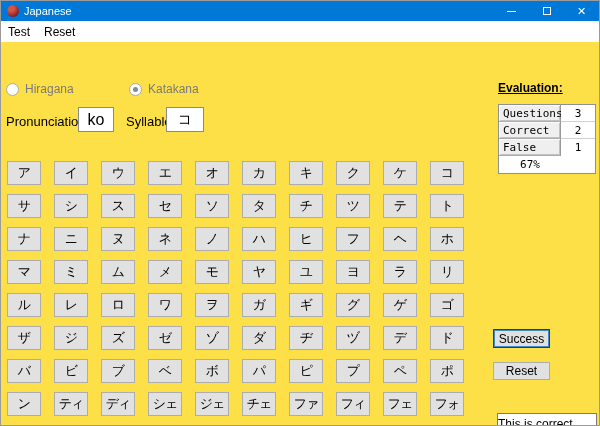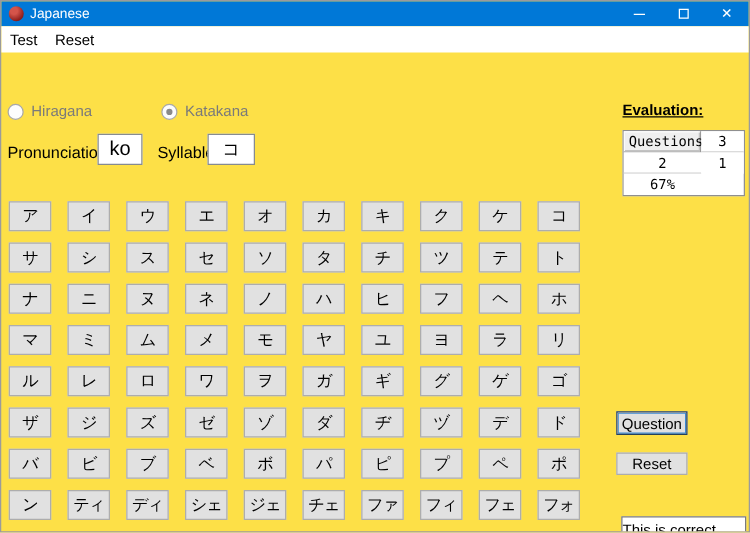--- a/index.html
+++ b/index.html
@@ -216,23 +216,25 @@
         <button class="kbtn">フィ</button>
         <button class="kbtn">フェ</button>
         <button class="kbtn">フォ</button>
       </div>
     </div>
 
   <div class="eval-title">Evaluation:</div>
   <div class="eval-table">
       <div class="eval-hcell">Questions</div>
       <div class="eval-vcell">3</div>
+      <div class="eval-hcell">Correct</div>
       <div class="eval-vcell">2</div>
+      <div class="eval-hcell">False</div>
       <div class="eval-vcell">1</div>
       <div class="eval-vcell">67%</div>
     </div>
 
-  <button class="btn btn-question">Question</button>
+  <button class="btn btn-question">Success</button>
   <button class="btn btn-reset">Reset</button>
 
   <div class="result-box">This is correct.</div>
 
 </div>
 
 </body></html>

